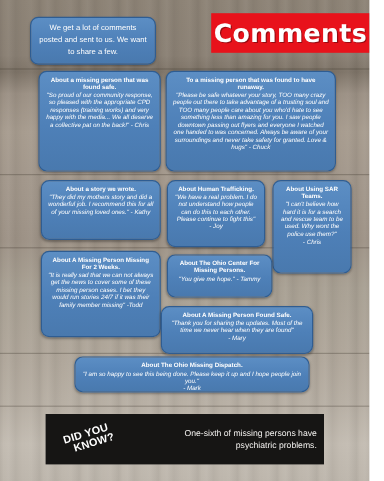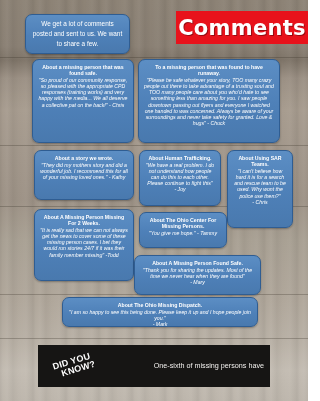--- a/index.html
+++ b/index.html
@@ -231,16 +231,17 @@
     <span class="attrib">- Mark</span>
   </div>
 
   <div class="dyk-panel">
     <div class="dyk-badge">
       <span class="l1">DID YOU</span>
       <span class="l2">KNOW?</span>
     </div>
     <div class="dyk-text">
       <span>One-sixth of missing persons have</span>
+      <span>psychiatric problems.</span>
     </div>
   </div>
 
 </div>
 
 </body></html>

